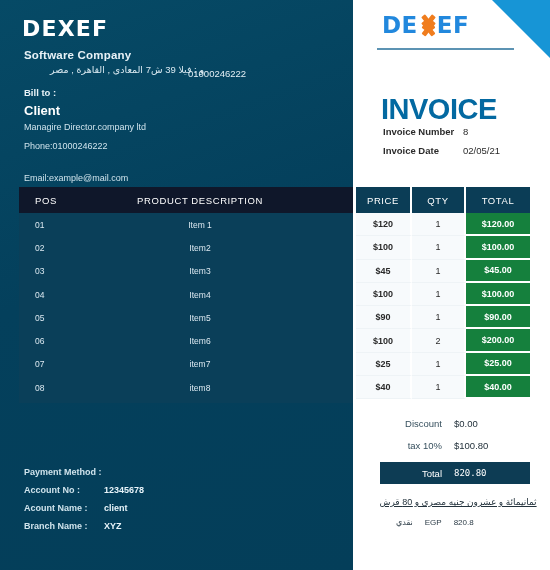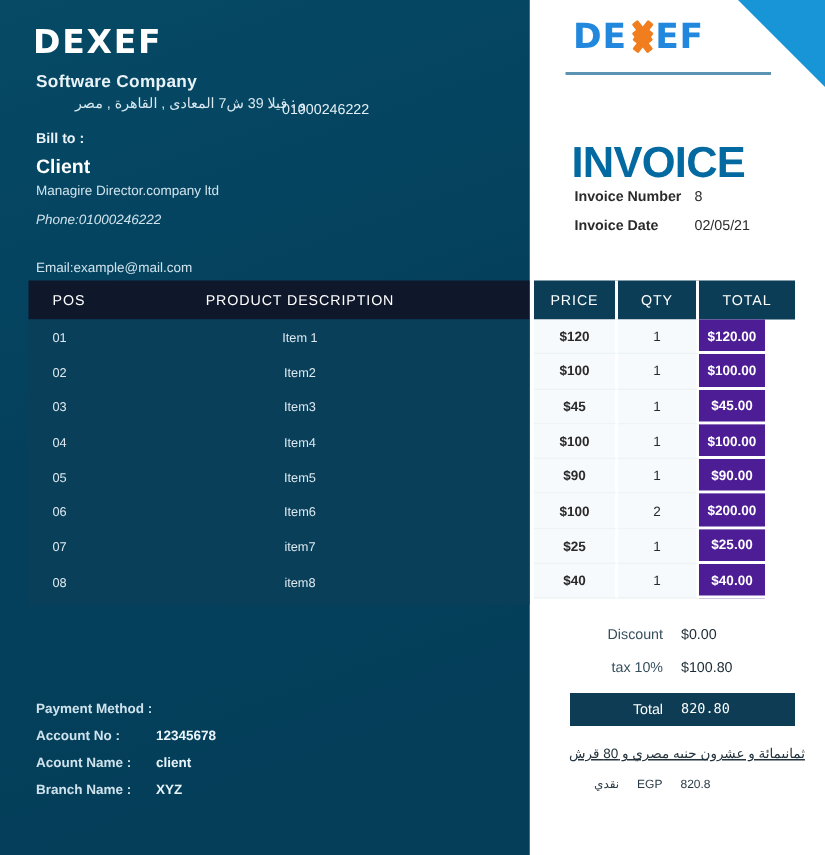--- a/index.html
+++ b/index.html
@@ -43,21 +43,21 @@
   .client-name{
     position:absolute;left:24px;top:103px;
     color:#ffffff;font-size:13px;font-weight:bold;
   }
   .client-role{
     position:absolute;left:24px;top:122px;
     color:#cfe3ec;font-size:9px;
   }
   .client-phone{
     position:absolute;left:24px;top:141px;
-    color:#cfe3ec;font-size:9px;font-style:italic;
+    color:#cfe3ec;font-size:9px;
   }
   .client-email{
     position:absolute;left:24px;top:173px;
     color:#cfe3ec;font-size:9px;
   }
 
   
   .pay-block{position:absolute;left:24px;top:463px;color:#cfe3ec;font-size:9px;line-height:18px;}
   .pay-row{display:flex;font-weight:bold;}
   .pay-label{width:80px;}
@@ -90,21 +90,21 @@
   .col-total{width:64px;border-right:none !important;}
   .tbl-right-body .tr-right{display:flex;height:23.3px;}
   .tr-right > div{
     display:flex;align-items:center;justify-content:center;
     font-size:9px;color:#2a2a2a;box-sizing:border-box;
     border-right:2px solid #ffffff;border-bottom:1px solid #eef3f6;
   }
   .tr-right .cell-price{width:56px;background:#f7fafc;font-weight:bold;}
   .tr-right .cell-qty{width:54px;background:#f7fafc;}
   .tr-right .cell-total{
-    width:44px;background:#4c1d95;color:#ffffff;font-weight:bold;
+    width:64px;background:#15803d;color:#ffffff;font-weight:bold;
     border-right:none;border-bottom:2px solid #ffffff;
   }
 
   
   .corner-tri{
     position:absolute;right:0;top:0;width:0;height:0;
     border-top:58px solid #1795d6;border-left:58px solid transparent;
   }
   .logo-right{
     position:absolute;left:382px;top:12px;

